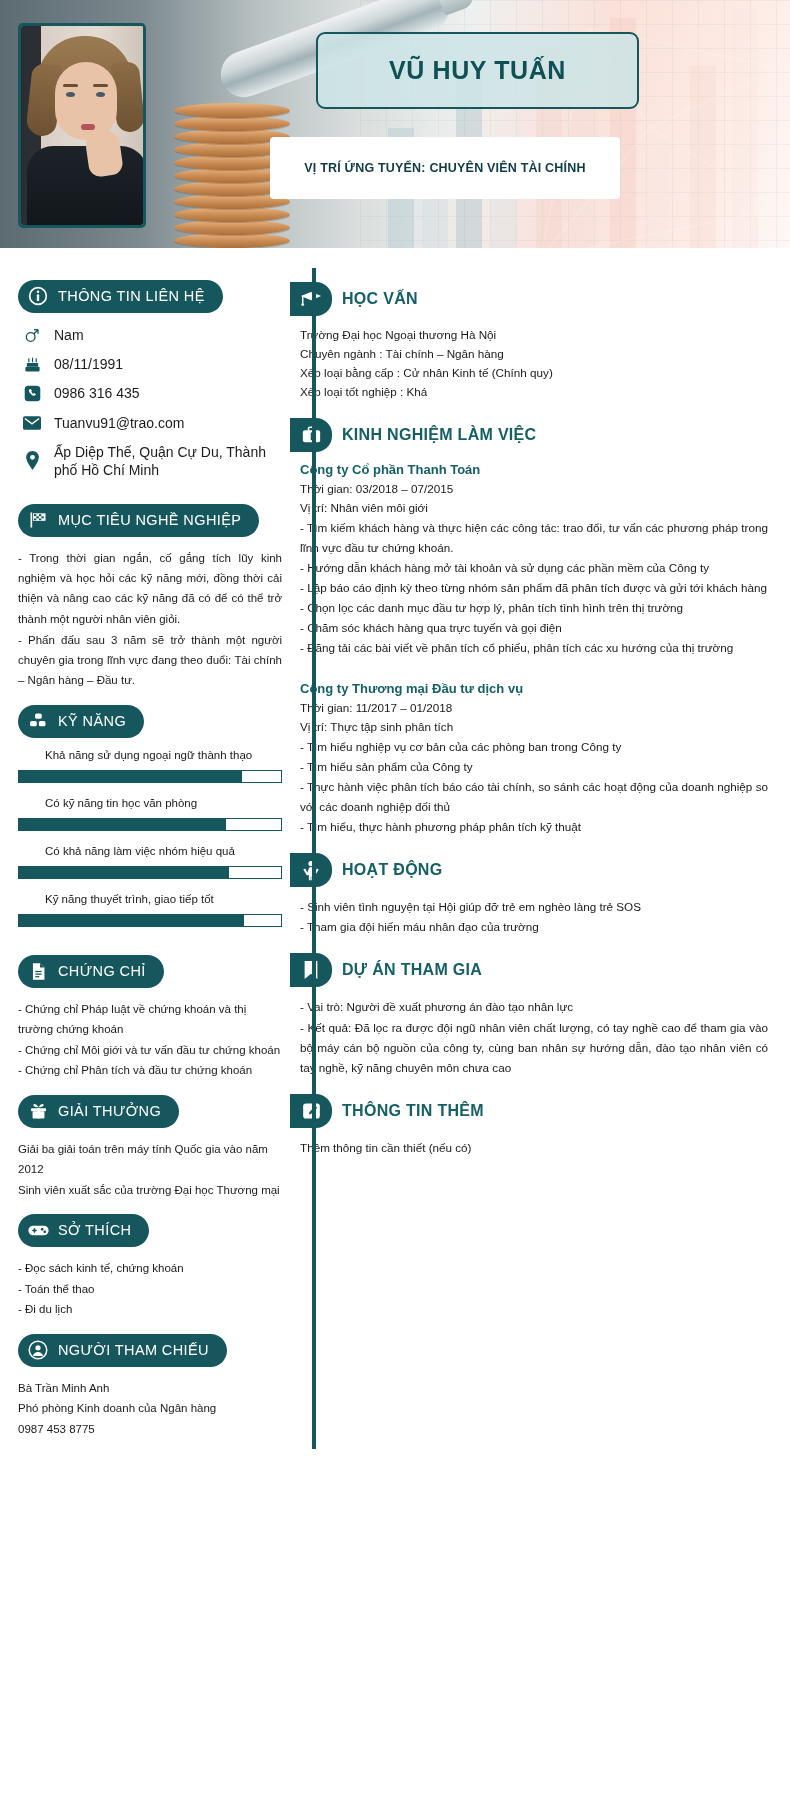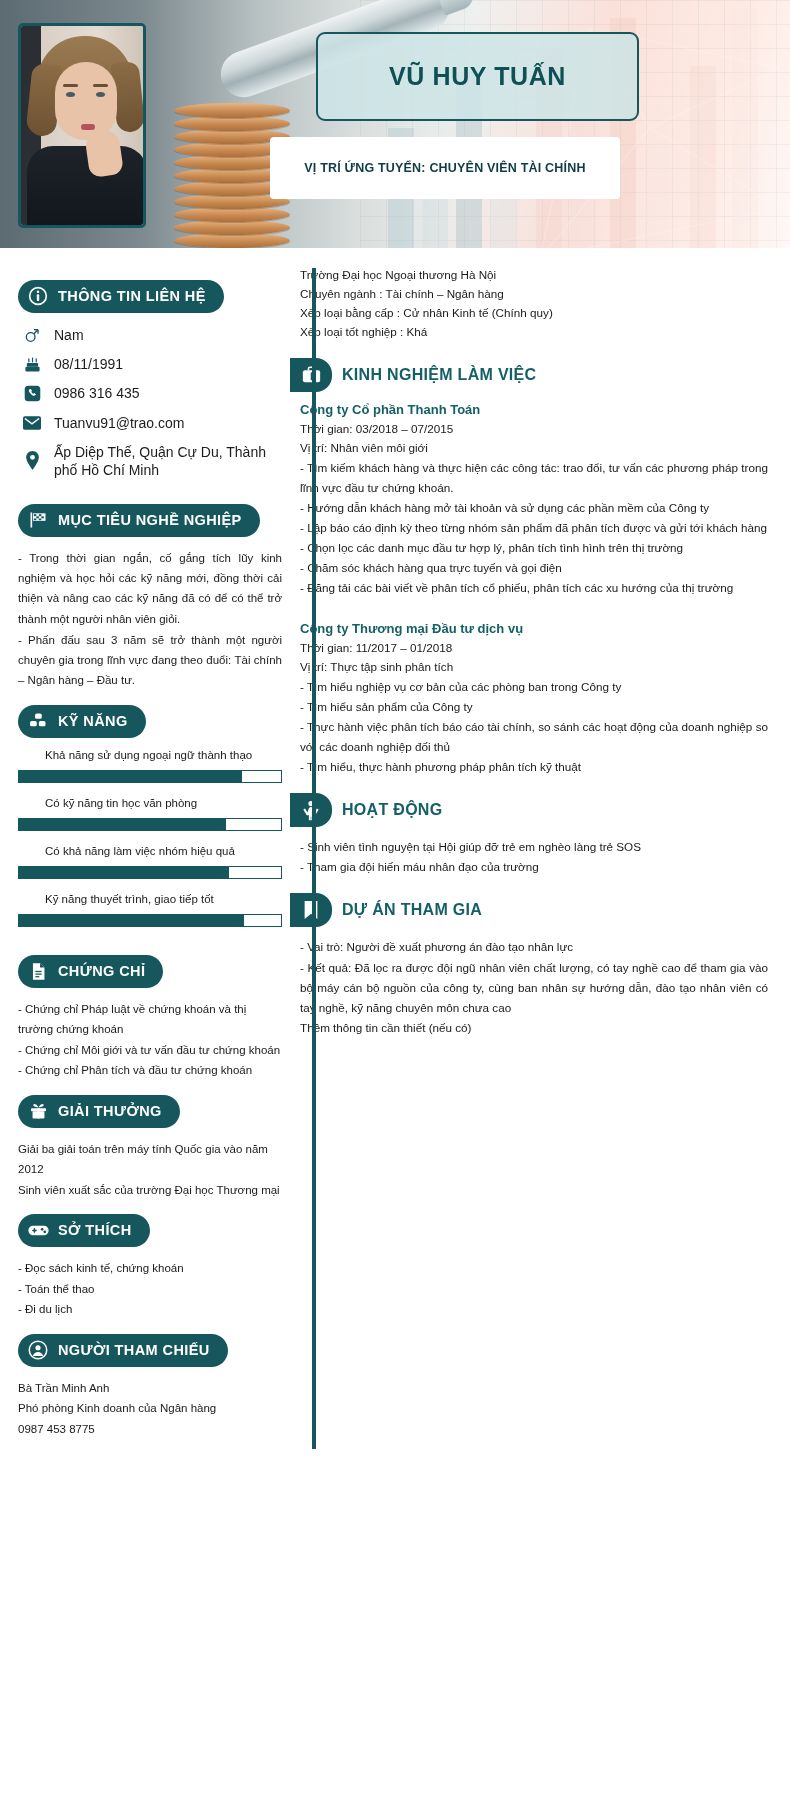--- a/index.html
+++ b/index.html
@@ -73,21 +73,21 @@
   .photo-frame .brow.l { left:42px; } .photo-frame .brow.r { left:72px; }
   .photo-frame .lip { position:absolute; left:60px; top:98px; width:14px; height:6px; background:#b4545a; border-radius:7px; }
   .photo-frame .body { position:absolute; left:6px; top:120px; width:120px; height:86px;
     background: linear-gradient(to bottom, #1d2329, #11161b); border-radius: 26px 26px 0 0; }
   .photo-frame .hand { position:absolute; left:66px; top:104px; width:34px; height:46px;
     background:#e8c3a8; border-radius: 16px 16px 12px 12px; transform: rotate(-8deg); }
 
   .name-box {
     position: absolute;
     left: 316px; top: 32px;
-    width: 323px; height: 89px;
+    width: 323px; height: 77px;
     background: rgba(205,228,230,.85);
     border: 2px solid #16575d;
     border-radius: 9px;
     display: flex; align-items: center; justify-content: center;
     z-index: 5;
   }
   .name-box span {
     color: #0f5055;
     font-size: 25px;
     font-weight: bold;
@@ -118,21 +118,21 @@
   
   .pill {
     display: inline-flex; align-items: center; gap: 9px;
     background: #16575d;
     color: #fff;
     border-radius: 18px;
     padding: 5px 18px 6px 9px;
     margin: 14px 0 11px 0;
   }
   .pill .pill-ic { width: 22px; height: 22px; flex: 0 0 22px; display:flex; align-items:center; justify-content:center; }
-  .pill .pill-tx { font-size: 14.5px; font-weight: bold; letter-spacing: .4px; white-space: nowrap; }
+  .pill .pill-tx { font-size: 14.5px; font-weight: normal; letter-spacing: .4px; white-space: nowrap; }
 
   
   .rsec { display:flex; align-items:center; gap:10px; margin: 16px 0 10px -10px; }
   .rsec .rbadge {
     width: 42px; height: 34px; background:#16575d;
     border-radius: 0 16px 16px 0;
     display:flex; align-items:center; justify-content:center;
   }
   .rsec .rtx { color:#156066; font-size: 16px; font-weight: bold; letter-spacing:.3px; }
 
@@ -415,20 +415,31 @@
       <span class="pill-tx">NGƯỜI THAM CHIẾU</span>
     </div>
     <div class="item">Bà Trần Minh Anh</div>
     <div class="item">Phó phòng Kinh doanh của Ngân hàng</div>
     <div class="item">0987 453 8775</div>
   </div>
 
   <div class="col-right">
     <div class="rail"></div>
 
+    <div class="rsec">
+      <span class="rbadge">
+        <svg width="22" height="19" viewBox="0 0 26 22" fill="#fff">
+            <path d="M13 2 L25 7 L13 12 L1 7 Z"></path>
+            <path d="M5 10.5v5c0 2.2 3.6 3.8 8 3.8s8-1.6 8-3.8v-5l-8 3.4z" fill="#16575d"></path>
+            <rect x="2.4" y="7" width="1.7" height="9" rx=".8"></rect>
+            <circle cx="3.2" cy="17" r="1.7"></circle>
+          </svg>
+      </span>
+      <span class="rtx">HỌC VẤN</span>
+    </div>
     <div class="r-line">Trường Đại học Ngoại thương Hà Nội</div>
     <div class="r-line">Chuyên ngành : Tài chính – Ngân hàng</div>
     <div class="r-line">Xếp loại bằng cấp : Cử nhân Kinh tế (Chính quy)</div>
     <div class="r-line">Xếp loại tốt nghiệp : Khá</div>
 
     <div class="rsec">
       <span class="rbadge">
         <svg width="21" height="19" viewBox="0 0 24 22" fill="#fff">
             <rect x="2" y="6" width="20" height="14" rx="2.4"></rect>
             <path d="M8.5 6V4.2c0-.9.7-1.6 1.6-1.6h3.8c.9 0 1.6.7 1.6 1.6V6" fill="none" stroke="#fff" stroke-width="1.8"></path>
@@ -478,15 +489,24 @@
       <span class="rbadge">
         <svg width="16" height="20" viewBox="0 0 16 22" fill="#fff">
             <path d="M1 1h14v20l-7-6-7 6z"></path>
           </svg>
       </span>
       <span class="rtx">DỰ ÁN THAM GIA</span>
     </div>
     <div class="r-body just">- Vai trò: Người đề xuất phương án đào tạo nhân lực</div>
     <div class="r-body just">- Kết quả: Đã lọc ra được đội ngũ nhân viên chất lượng, có tay nghề cao để tham gia vào bộ máy cán bộ nguồn của công ty, cùng ban nhân sự hướng dẫn, đào tạo nhân viên có tay nghề, kỹ năng chuyên môn chưa cao</div>
 
+    <div class="rsec">
+      <span class="rbadge">
+        <svg width="21" height="20" viewBox="0 0 24 24">
+            <rect x="2" y="3" width="20" height="18" rx="3.4" fill="#fff"></rect>
+            <path d="M16.8 6.1l2.1 2.1-7.2 7.2-2.8.7.7-2.8z" fill="#16575d"></path>
+          </svg>
+      </span>
+      <span class="rtx">THÔNG TIN THÊM</span>
+    </div>
     <div class="r-body">Thêm thông tin cần thiết (nếu có)</div>
   </div>
 </div>
 
 </body></html>

